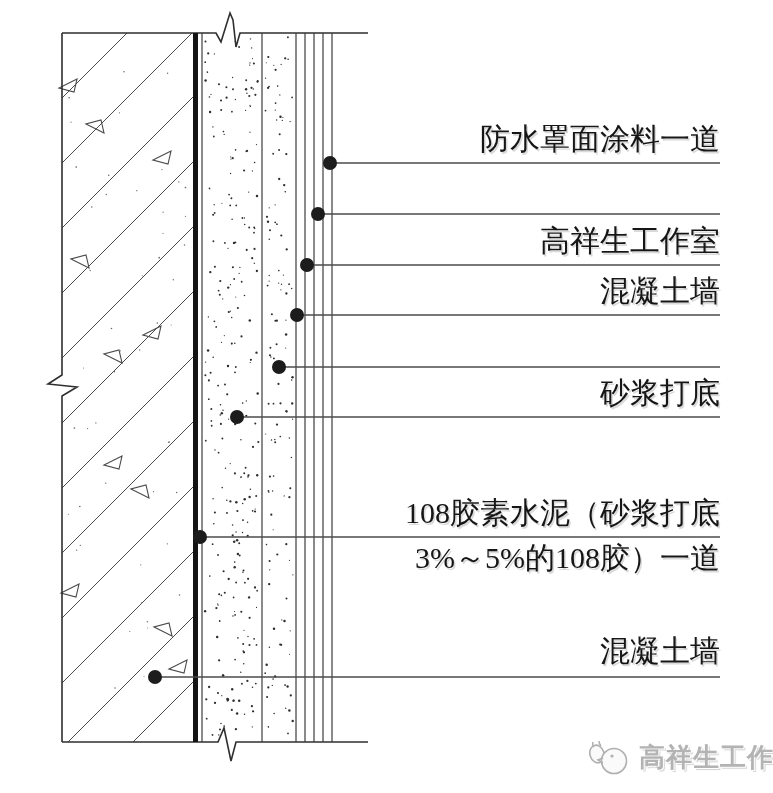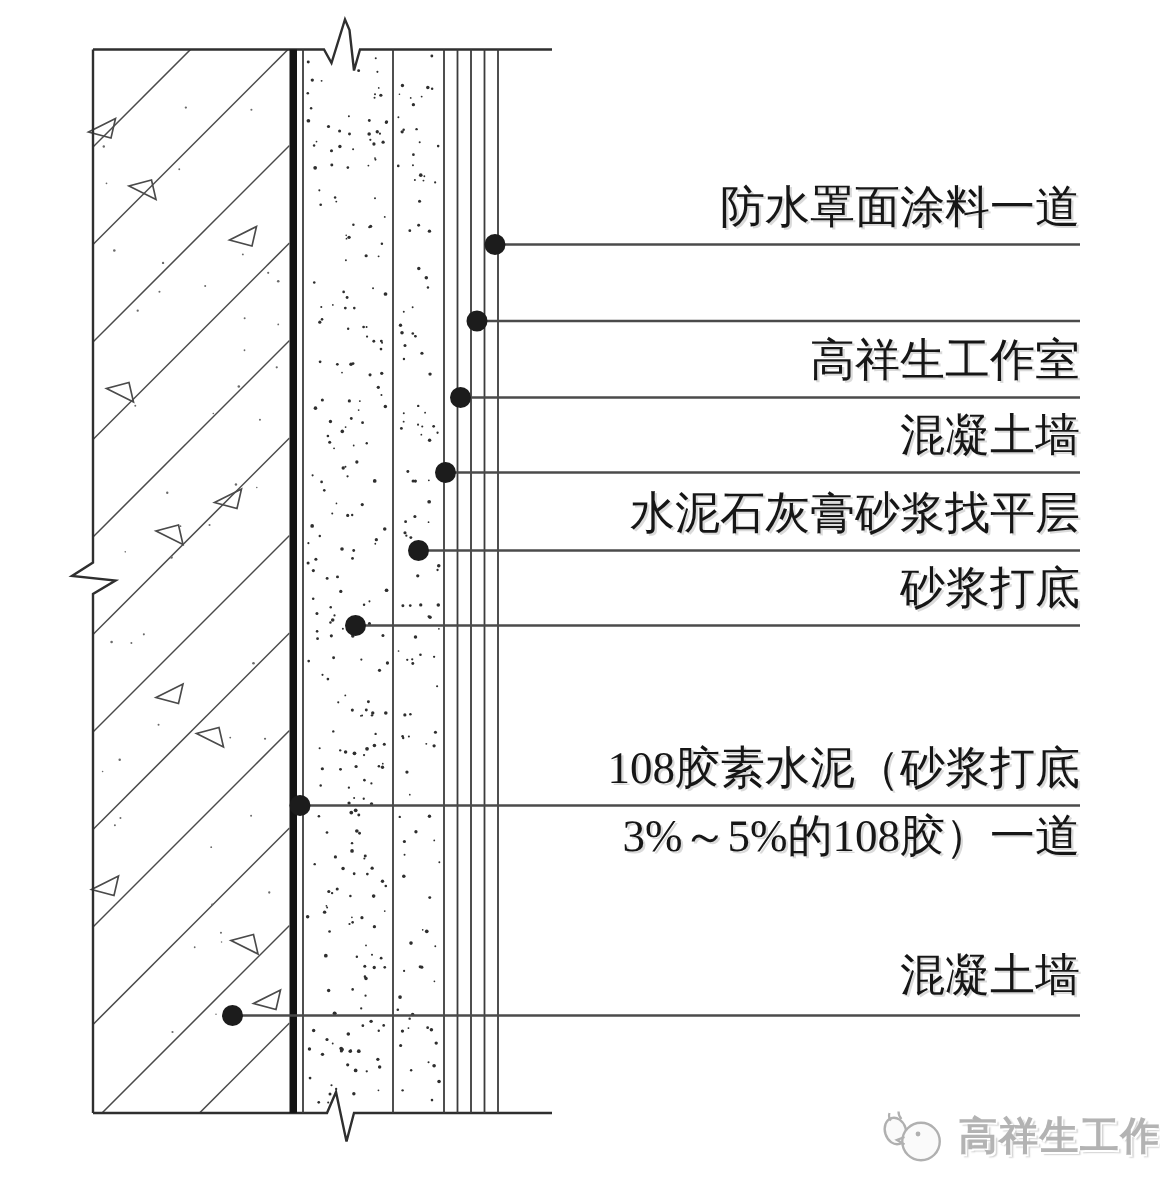--- a/index.html
+++ b/index.html
@@ -553,21 +553,20 @@
         <circle cx="279" cy="367" r="7"></circle>
         <circle cx="237" cy="417" r="7"></circle>
         <circle cx="200" cy="537" r="7"></circle>
         <circle cx="155" cy="677" r="7"></circle>
       </g>
   </svg>
 
   <div class="callout" style="top:121px">防水罩面涂料一道</div>
   <div class="callout" style="top:223px">高祥生工作室</div>
   <div class="callout" style="top:273px">混凝土墙</div>
-  <div class="callout" style="top:325px">水泥石灰膏砂浆找平层</div>
   <div class="callout" style="top:375px">砂浆打底</div>
   <div class="callout" style="top:495px">108胶素水泥（砂浆打底</div>
   <div class="callout" style="top:540px">3%～5%的108胶）一道</div>
   <div class="callout" style="top:633px">混凝土墙</div>
 
   <div class="watermark">
     <svg width="46" height="40" viewBox="0 0 46 40">
       <g fill="#fafafa" stroke="#b0b0b0" stroke-width="1.6">
         <ellipse cx="11" cy="17" rx="7" ry="9" transform="rotate(-18 11 17)"></ellipse>
         <circle cx="28" cy="24" r="12.5"></circle>

